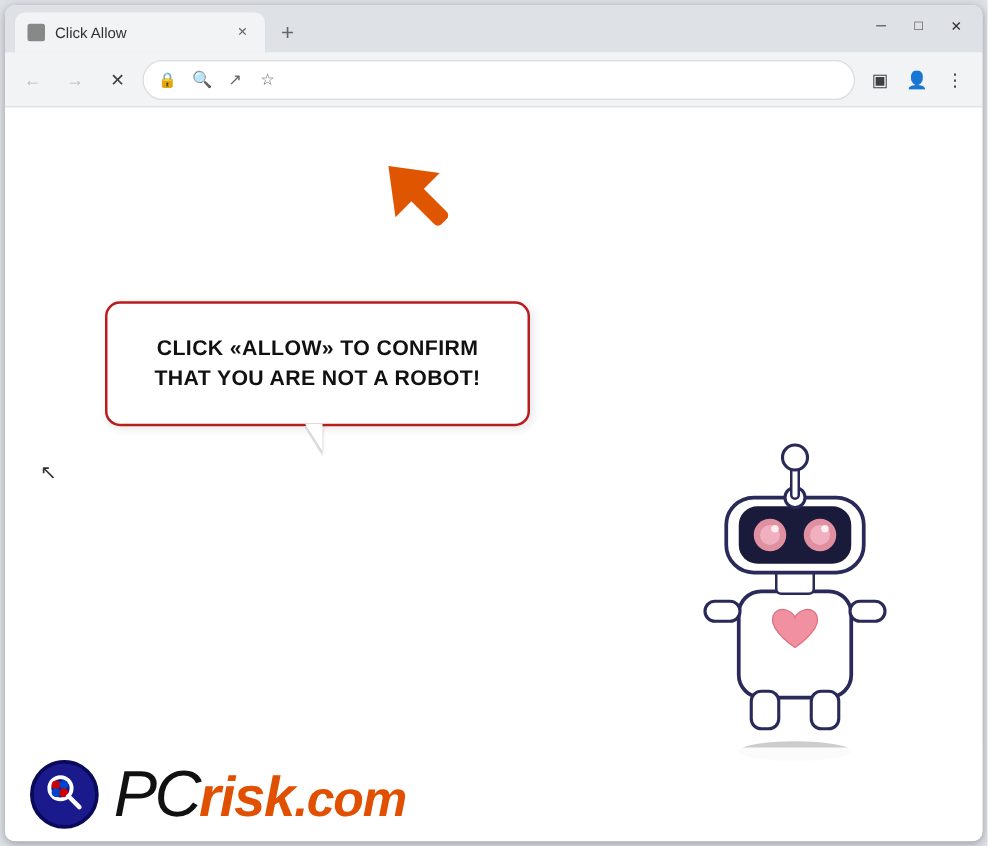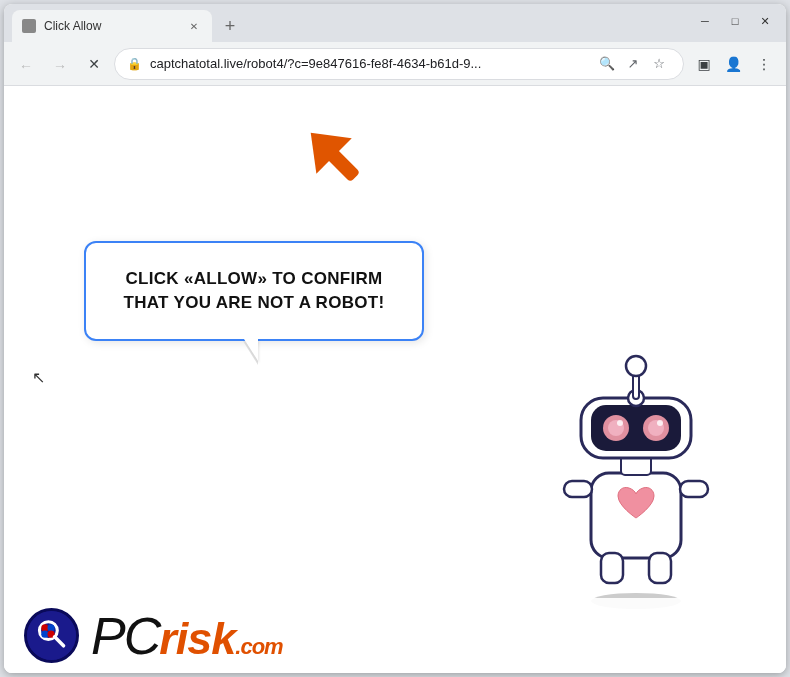--- a/index.html
+++ b/index.html
@@ -195,21 +195,21 @@
       width: 90px;
       height: 90px;
     }
 
     
     .speech-bubble {
       position: absolute;
       top: 155px;
       left: 80px;
       background: white;
-      border: 2px solid #3b82f6;
+      border: 2px solid #b91c1c;
       border-radius: 12px;
       padding: 24px 32px;
       max-width: 340px;
       box-shadow: 2px 2px 8px rgba(0,0,0,0.1);
     }
     .speech-bubble::after {
       content: '';
       position: absolute;
       bottom: -22px;
       left: 50%;
@@ -312,21 +312,20 @@
     </div>
   </div>
 
   <div class="nav-bar">
     <div class="nav-btn disabled">←</div>
     <div class="nav-btn disabled">→</div>
     <div class="nav-btn">✕</div>
 
     <div class="address-bar">
       <span class="lock-icon">🔒</span>
-      <span class="address-text">captchatotal.live/robot4/?c=9e847616-fe8f-4634-b61d-9...</span>
       <div class="address-actions">
         <div class="addr-btn">🔍</div>
         <div class="addr-btn">↗</div>
         <div class="addr-btn">☆</div>
       </div>
     </div>
 
     <div class="toolbar-right">
       <div class="nav-btn">▣</div>
       <div class="nav-btn">👤</div>
@@ -402,20 +401,20 @@
 
           <circle cx="20" cy="19" r="4" fill="#cc0000"></circle>
           <circle cx="27" cy="19" r="4" fill="#0044cc"></circle>
           <circle cx="20" cy="26" r="4" fill="#0044cc"></circle>
           <circle cx="27" cy="26" r="4" fill="#cc0000"></circle>
 
           <line x1="31" y1="29" x2="41" y2="39" stroke="white" stroke-width="4" stroke-linecap="round"></line>
         </svg>
       </div>
       <div class="pcrisk-text">
-        <span style="font-size:52px; font-weight:400; color:#111; font-style:italic; letter-spacing:-2px;">PC</span><span style="font-size:45px; font-weight:700; color:#e05000; font-style:italic;">risk</span><span style="font-size:22px; font-weight:700; color:#e05000; font-style:italic;">.com</span>
+        <span style="font-size:52px; font-weight:400; color:#111; font-style:italic; letter-spacing:-2px;">PC</span><span style="font-size:45px; font-weight:700; color:#e05000; font-style:italic;">risk</span><span style="font-size:40px; font-weight:700; color:#e05000; font-style:italic;">.com</span>
       </div>
     </div>
 
     <div style="position:absolute; top:282px; left:28px; font-size:16px; color:#333; pointer-events:none;">↖</div>
 
   </div>
 </div>
 
 </body></html>

